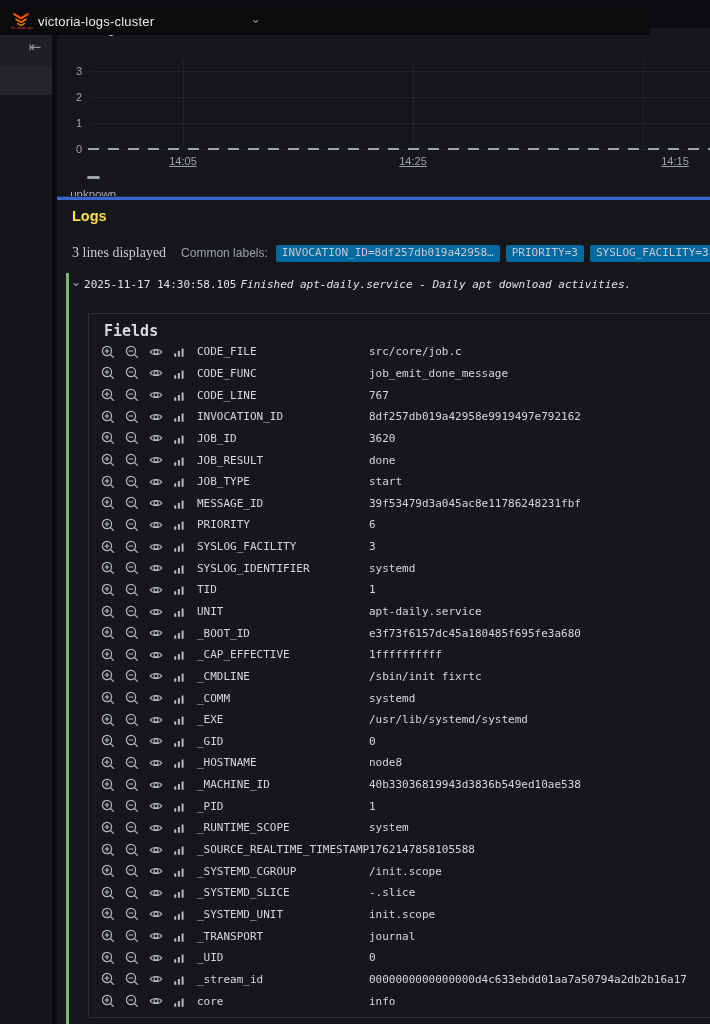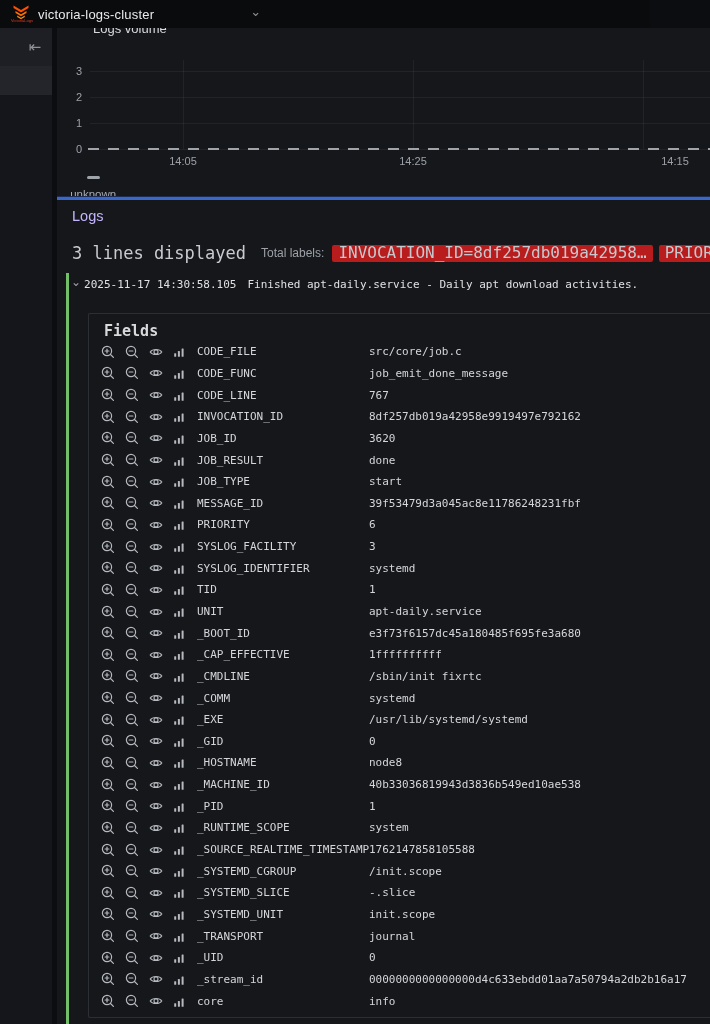--- a/index.html
+++ b/index.html
@@ -1,21 +1,21 @@
 <!DOCTYPE html>
 <html><head>
 <meta charset="utf-8">
 <style>
   html,body{margin:0;padding:0;background:#0f1014;}
   .stage{position:relative;width:710px;height:1024px;overflow:hidden;background:#0c0d11;
          font-family:"Liberation Sans",sans-serif;-webkit-font-smoothing:antialiased;}
   .mono{font-family:"DejaVu Sans Mono","Liberation Mono",monospace;}
 
   
-  .topbar{position:absolute;left:0;top:0;width:650px;height:28px;background:#0a0b0d;z-index:30;}
+  .topbar{position:absolute;left:0;top:7px;width:650px;height:28px;background:#0a0b0d;z-index:30;}
   .ds-picker{position:absolute;left:4px;top:1px;height:26px;display:flex;align-items:center;gap:8px;
              padding:0 8px;cursor:pointer;background:transparent;border:none;}
   .ds-logo{position:relative;width:18px;height:20px;flex:0 0 auto;}
   .ds-logo .logo-sub{position:absolute;left:-2px;top:15px;width:24px;font-size:4px;line-height:4px;
                      color:#e03c24;text-align:center;overflow:hidden;white-space:nowrap;}
   .ds-label{color:#e9eaec;font-size:13px;font-weight:500;letter-spacing:.2px;}
   .ds-caret{color:#8e9197;font-size:13px;line-height:10px;margin-left:88px;transform:translateY(-2px);}
 
   
   .sidebar{position:absolute;left:0;top:28px;width:52px;height:996px;background:#15161b;z-index:20;}
@@ -25,46 +25,46 @@
   .side-row2{position:absolute;left:0;top:38px;width:52px;height:29px;background:#23252b;}
 
   
   .graph-panel{position:absolute;left:57px;top:28px;width:653px;height:168px;background:#15171b;overflow:hidden;}
   .graph-title{position:absolute;left:36px;top:-7px;font-size:13px;font-weight:500;color:#d8d9da;}
   .ylabel{position:absolute;width:22px;text-align:right;font-size:11px;color:#9da0a8;line-height:12px;}
   .gridh{position:absolute;left:33px;right:0;height:1px;background:rgba(204,204,220,.07);}
   .gridv{position:absolute;width:1px;background:rgba(204,204,220,.07);}
   .series-dash{position:absolute;left:31px;right:0;height:2px;
     background:repeating-linear-gradient(90deg,#9fa3aa 0 11px,transparent 11px 20px);}
-  .xlabel{position:absolute;width:60px;text-align:center;font-size:11px;color:#9da0a8;}
+  .xlabel{position:absolute;width:60px;text-align:center;font-size:11px;color:#9da0a8;text-decoration:underline;}
   .legend{position:absolute;left:10px;top:148px;display:flex;align-items:center;gap:9px;flex-direction:column;}
   .legend-swatch{width:13px;height:3px;border-radius:2px;background:#9fa3aa;}
   .legend-name{font-size:11.5px;color:#a9adb4;cursor:pointer;}
   .legend-total{font-size:15px;color:#c7c9ce;font-weight:500;margin-left:4px;}
 
   
   .splitter{position:absolute;left:57px;top:196px;width:653px;height:3px;z-index:25;cursor:row-resize;
             background:linear-gradient(180deg,#1b2razz944 0,#3a68c9 100%);background:#3a68c9;border-top:1px solid #1e2c52;}
 
   
   .logs-panel{position:absolute;left:57px;top:199px;width:653px;height:825px;background:#15171b;overflow:hidden;}
-  .logs-title{position:absolute;left:15px;top:9px;font-size:14.5px;font-weight:400;color:#c4b5fd;}
+  .logs-title{position:absolute;left:15px;top:9px;font-size:14.5px;font-weight:700;color:#fde047;}
   .meta-row{position:absolute;left:15px;top:44px;width:700px;height:20px;display:flex;align-items:center;
             gap:8px;overflow:hidden;white-space:nowrap;}
-  .lines-displayed{font-size:17px;color:#c9cbd0;}
+  .lines-displayed{font-size:14px;color:#c9cbd0;font-family:Liberation Serif, serif;}
   .common-labels-label{font-size:12px;color:#9da0a8;margin-left:7px;}
   .badges{display:flex;align-items:center;gap:6px;overflow:hidden;}
-  .badge{background:#b91c1c;color:#c6c8ce;font-family:"DejaVu Sans Mono","Liberation Mono",monospace;
-         font-size:16px;line-height:12px;padding:2px 6px 3px;border-radius:2px;white-space:nowrap;}
+  .badge{background:#0369a1;color:#c6c8ce;font-family:"DejaVu Sans Mono","Liberation Mono",monospace;
+         font-size:11px;line-height:12px;padding:2px 6px 3px;border-radius:2px;white-space:nowrap;}
 
   .level-bar{position:absolute;left:9px;top:74px;width:3px;height:751px;background:#73bf69;}
   .log-row{position:absolute;left:12px;top:75px;width:640px;height:20px;display:flex;align-items:center;cursor:pointer;}
   .log-caret{color:#9da0a8;font-size:12px;line-height:8px;margin:0 3px 4px 2px;}
   .log-text{font-size:11px;color:#e0e1e3;white-space:nowrap;}
-  .log-text .msg{margin-left:11px;}
+  .log-text .msg{margin-left:4px;font-style:italic;}
 
   
   .fields-box{position:absolute;left:31px;top:114px;width:648px;height:703px;border:1px solid #2b2e35;
               border-right:none;border-radius:2px;background:#15171b;}
   .fields-header{position:absolute;left:15px;top:8px;font-size:15px;font-weight:bold;color:#d8d9da;}
   .fields-rows{position:absolute;left:0;top:27px;right:0;}
   .frow{display:grid;grid-template-columns:96px 172px 1fr;align-items:center;height:21.65px;padding-left:12px;}
   .ficons{display:flex;align-items:center;}
   .fic{width:24px;height:18px;display:flex;align-items:center;justify-content:flex-start;background:transparent;
        border:none;padding:0;cursor:pointer;}
@@ -128,21 +128,21 @@
     </div>
   </div>
 
   <div class="splitter"></div>
 
   <div class="logs-panel">
     <div class="logs-title">Logs</div>
 
     <div class="meta-row">
       <span class="lines-displayed mono">3 lines displayed</span>
-      <span class="common-labels-label">Total labels:</span>
+      <span class="common-labels-label">Common labels:</span>
       <span class="badges">
           <span class="badge">INVOCATION_ID=8df257db019a42958…</span>
           <span class="badge">PRIORITY=3</span>
           <span class="badge">SYSLOG_FACILITY=3</span>
         </span>
     </div>
 
     <div class="level-bar"></div>
 
     <div class="log-row">

